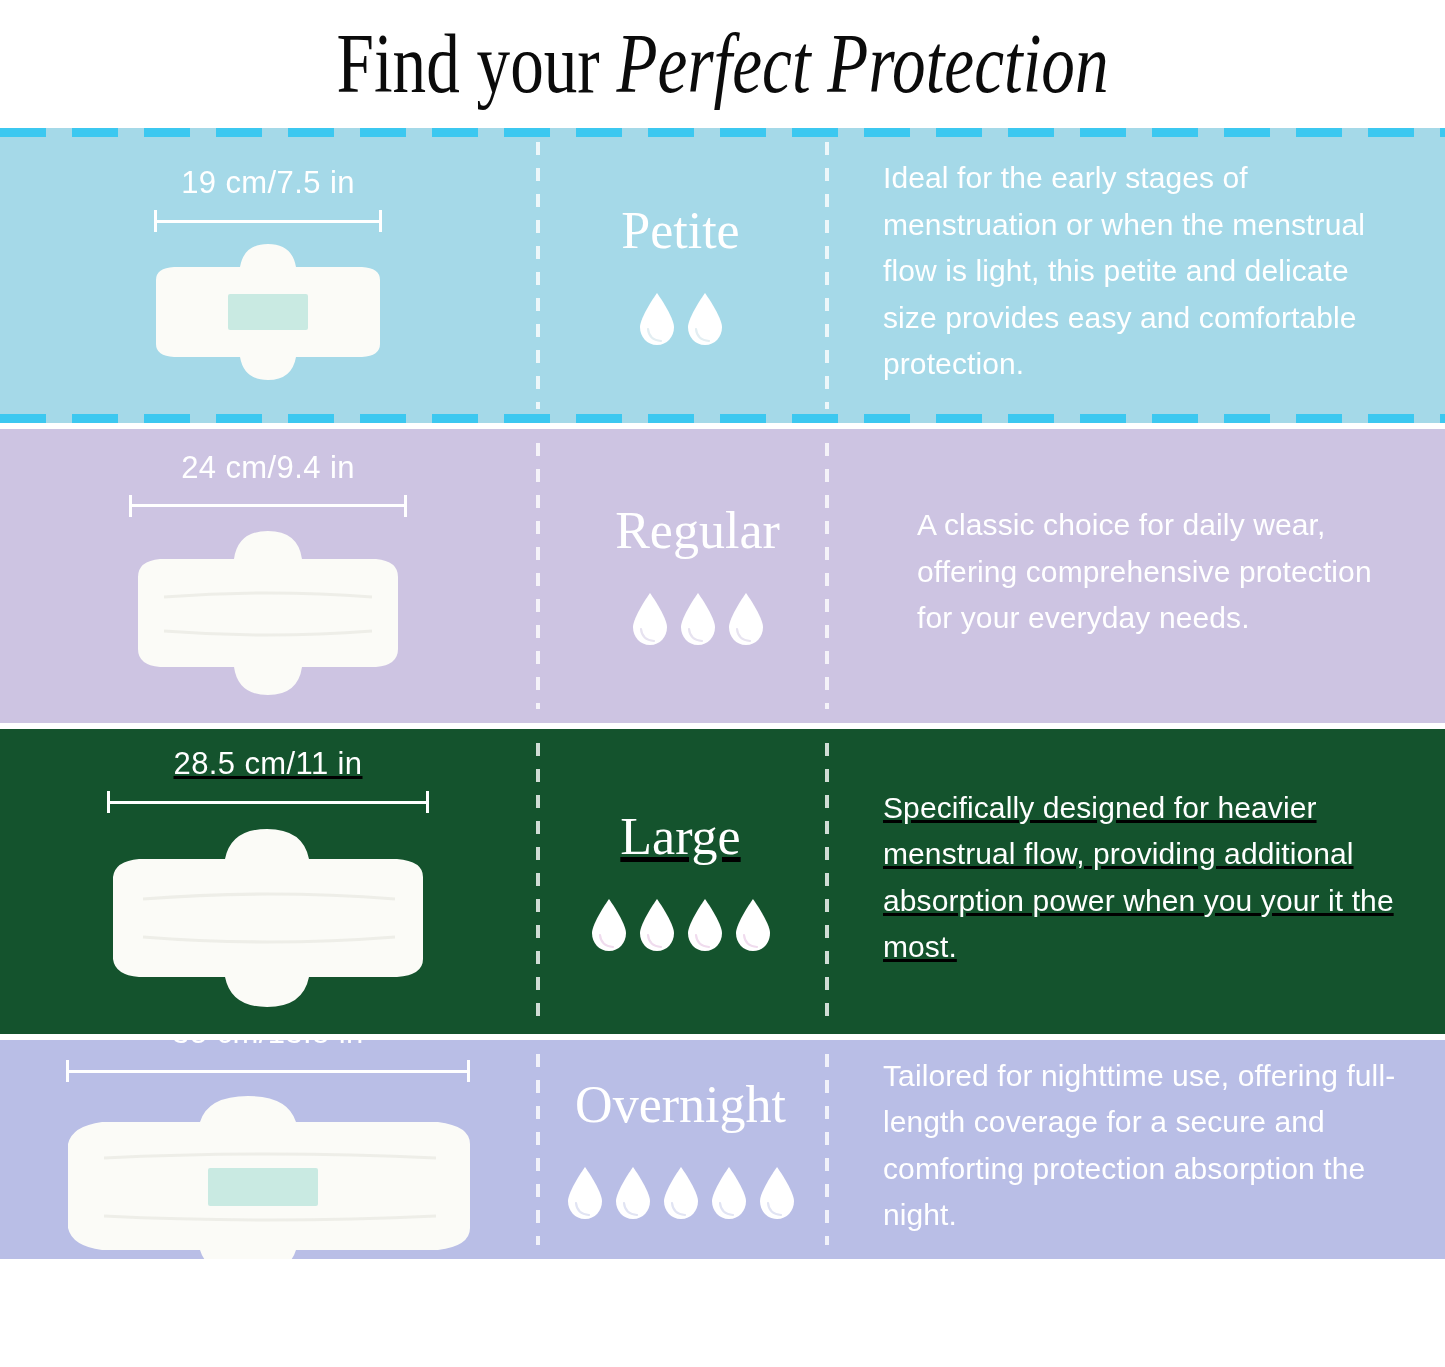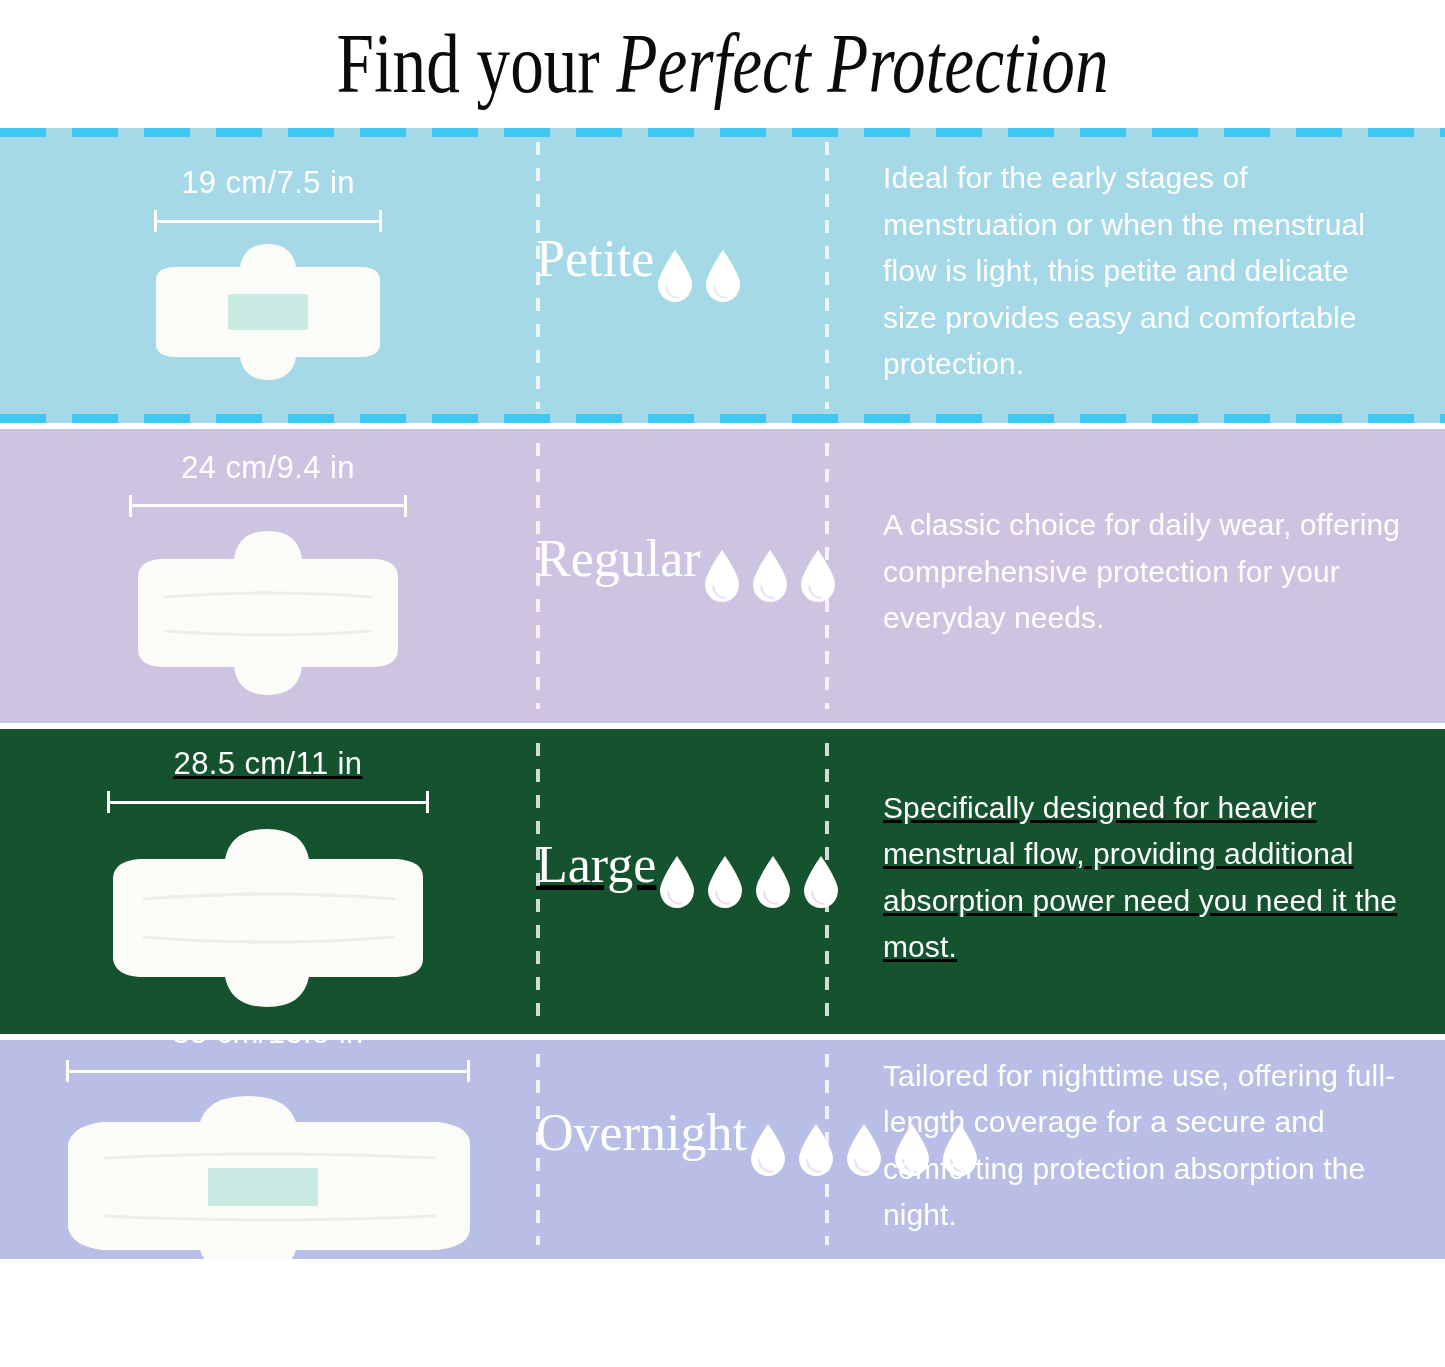--- a/index.html
+++ b/index.html
@@ -38,21 +38,21 @@
 
   .row {
     position: relative;
     display: flex;
     align-items: stretch;
     width: 1445px;
     overflow: hidden;
   }
 
   .row-petite    { height: 295px; background: #a5d9e8; }
-  .row-regular   { height: 294px; background: #cdc4e2; margin-top: 6px; }
+  .row-regular   { height: 294px; background: #cdc4e2; margin-top: 6px; gap: 17px; }
   .row-large     { height: 305px; background: #14532d; margin-top: 6px; text-decoration: underline; }
   .row-overnight { height: 219px; background: #b9bee6; margin-top: 6px; }
 
   
   .dash-top, .dash-bottom {
     position: absolute;
     left: 0; right: 0;
     height: 9px;
     background-image: repeating-linear-gradient(
         to right,
@@ -71,23 +71,23 @@
     display: flex;
     flex-direction: column;
     align-items: center;
     justify-content: center;
   }
   .col-name {
     position: relative;
     width: 289px;
     flex: 0 0 289px;
     display: flex;
-    flex-direction: row;
-    align-items: center;
-    justify-content: flex-start;
+    flex-direction: column;
+    align-items: center;
+    justify-content: center;
   }
   .col-desc {
     position: relative;
     flex: 1 1 auto;
     display: flex;
     align-items: center;
     padding: 0 40px 8px 58px;
   }
 
   
@@ -311,21 +311,21 @@
             <path d="M12 38 Q13 49 25 50" fill="none" stroke="#f0dcee" stroke-width="2.2" stroke-linecap="round"></path>
           </svg>
         <svg width="42" height="56" viewBox="0 0 42 56">
             <path d="M21 2 C21 2 4 26 4 36 C4 46 11 54 21 54 C31 54 38 46 38 36 C38 26 21 2 21 2 Z" fill="#ffffff"></path>
             <path d="M12 38 Q13 49 25 50" fill="none" stroke="#f0dcee" stroke-width="2.2" stroke-linecap="round"></path>
           </svg>
       </div>
     </div>
 
     <div class="col-desc">
-      <p class="desc">Specifically designed for heavier menstrual flow, providing additional absorption power need you need it the most.</p>
+      <p class="desc">Specifically designed for heavier menstrual flow, providing additional absorption power when you your it the most.</p>
     </div>
   </div>
 
   <div class="row row-overnight">
     <div class="vdivider v1"></div>
     <div class="vdivider v2"></div>
 
     <div class="col-visual">
       <div class="measure-wrap">
         <div class="measure-label">35 cm/13.8 in</div>

